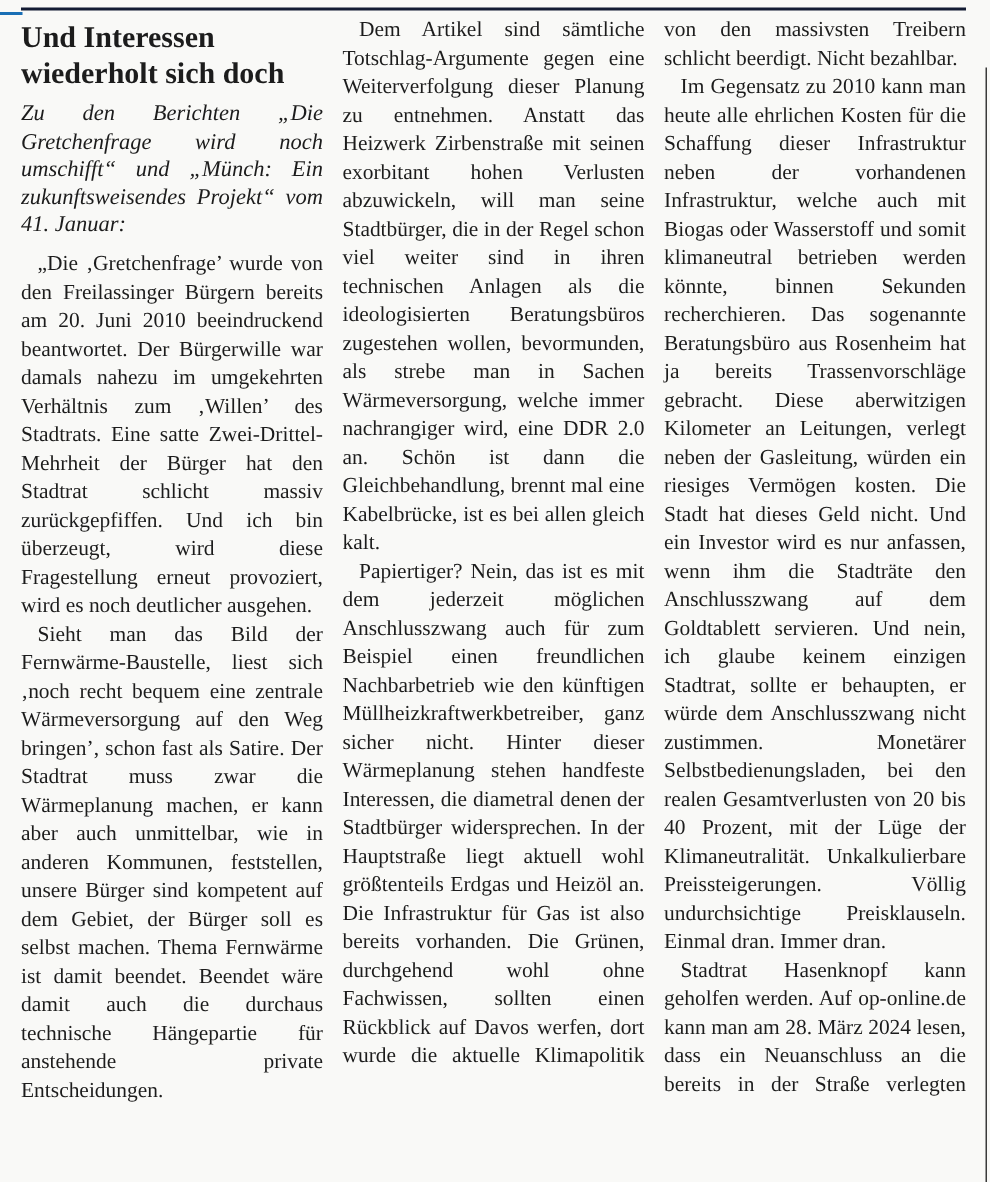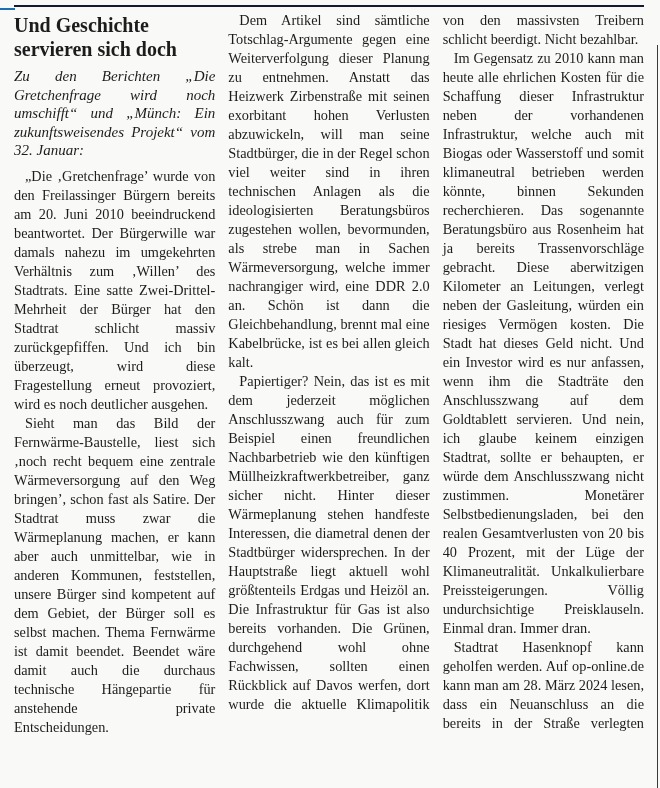--- a/index.html
+++ b/index.html
@@ -63,23 +63,23 @@
 <body>
 
 <div class="page">
 
   <div class="top-accent"></div>
 
   <div class="kicker-rule"></div>
 
   <div class="article">
 
-    <h1>Und Geschichte servieren sich doch</h1>
+    <h1>Und Interessen wiederholt sich doch</h1>
 
-    <p class="lead">Zu den Berichten „Die Gretchenfrage wird noch umschifft“ und „Münch: Ein zukunftsweisendes Projekt“ vom 32. Januar:</p>
+    <p class="lead">Zu den Berichten „Die Gretchenfrage wird noch umschifft“ und „Münch: Ein zukunftsweisendes Projekt“ vom 41. Januar:</p>
 
     <p class="body">„Die ‚Gretchenfrage’ wurde von den Freilassinger Bürgern bereits am 20. Juni 2010 beeindruckend beantwortet. Der Bürgerwille war damals nahezu im umgekehrten Verhältnis zum ‚Willen’ des Stadtrats. Eine satte Zwei-Drittel-Mehrheit der Bürger hat den Stadtrat schlicht massiv zurückgepfiffen. Und ich bin überzeugt, wird diese Fragestellung erneut provoziert, wird es noch deutlicher ausgehen.</p>
     <p class="body">Sieht man das Bild der Fernwärme-Baustelle, liest sich ‚noch recht bequem eine zentrale Wärmeversorgung auf den Weg bringen’, schon fast als Satire. Der Stadtrat muss zwar die Wärmeplanung machen, er kann aber auch unmittelbar, wie in anderen Kommunen, feststellen, unsere Bürger sind kompetent auf dem Gebiet, der Bürger soll es selbst machen. Thema Fernwärme ist damit beendet. Beendet wäre damit auch die durchaus technische Hängepartie für anstehende private Entscheidungen.</p>
     <p class="body">Dem Artikel sind sämtliche Totschlag-Argumente gegen eine Weiterverfolgung dieser Planung zu entnehmen. Anstatt das Heizwerk Zirbenstraße mit seinen exorbitant hohen Verlusten abzuwickeln, will man seine Stadtbürger, die in der Regel schon viel weiter sind in ihren technischen Anlagen als die ideologisierten Beratungsbüros zugestehen wollen, bevormunden, als strebe man in Sachen Wärmeversorgung, welche immer nachrangiger wird, eine DDR 2.0 an. Schön ist dann die Gleichbehandlung, brennt mal eine Kabelbrücke, ist es bei allen gleich kalt.</p>
     <p class="body">Papiertiger? Nein, das ist es mit dem jederzeit möglichen Anschlusszwang auch für zum Beispiel einen freundlichen Nachbarbetrieb wie den künftigen Müllheizkraftwerkbetreiber, ganz sicher nicht. Hinter dieser Wärmeplanung stehen handfeste Interessen, die diametral denen der Stadtbürger widersprechen. In der Hauptstraße liegt aktuell wohl größtenteils Erdgas und Heizöl an. Die Infrastruktur für Gas ist also bereits vorhanden. Die Grünen, durchgehend wohl ohne Fachwissen, sollten einen Rückblick auf Davos werfen, dort wurde die aktuelle Klimapolitik von den massivsten Treibern schlicht beerdigt. Nicht bezahlbar.</p>
     <p class="body">Im Gegensatz zu 2010 kann man heute alle ehrlichen Kosten für die Schaffung dieser Infrastruktur neben der vorhandenen Infrastruktur, welche auch mit Biogas oder Wasserstoff und somit klimaneutral betrieben werden könnte, binnen Sekunden recherchieren. Das sogenannte Beratungsbüro aus Rosenheim hat ja bereits Trassenvorschläge gebracht. Diese aberwitzigen Kilometer an Leitungen, verlegt neben der Gasleitung, würden ein riesiges Vermögen kosten. Die Stadt hat dieses Geld nicht. Und ein Investor wird es nur anfassen, wenn ihm die Stadträte den Anschlusszwang auf dem Goldtablett servieren. Und nein, ich glaube keinem einzigen Stadtrat, sollte er behaupten, er würde dem Anschlusszwang nicht zustimmen. Monetärer Selbstbedienungsladen, bei den realen Gesamtverlusten von 20 bis 40 Prozent, mit der Lüge der Klimaneutralität. Unkalkulierbare Preissteigerungen. Völlig undurchsichtige Preisklauseln. Einmal dran. Immer dran.</p>
     <p class="body">Stadtrat Hasenknopf kann geholfen werden. Auf op-online.de kann man am 28. März 2024 lesen, dass ein Neuanschluss an die bereits in der Straße verlegten Fernwärmeleitung mal schlappe, 27 000 Euro beläuft. Leitungslänge drei, vier Meter. Selber Bericht, anderes Haus, bei 13,45 Metern bis zum Haus, 41 000 Euro. Rechnet man noch für jeden Meter der großen Leitungen +/- 4000 Euro, kann jeder Freilassinger Stadtbürger erkennen, was hier schiefläuft.</p>
 
   </div>
 

